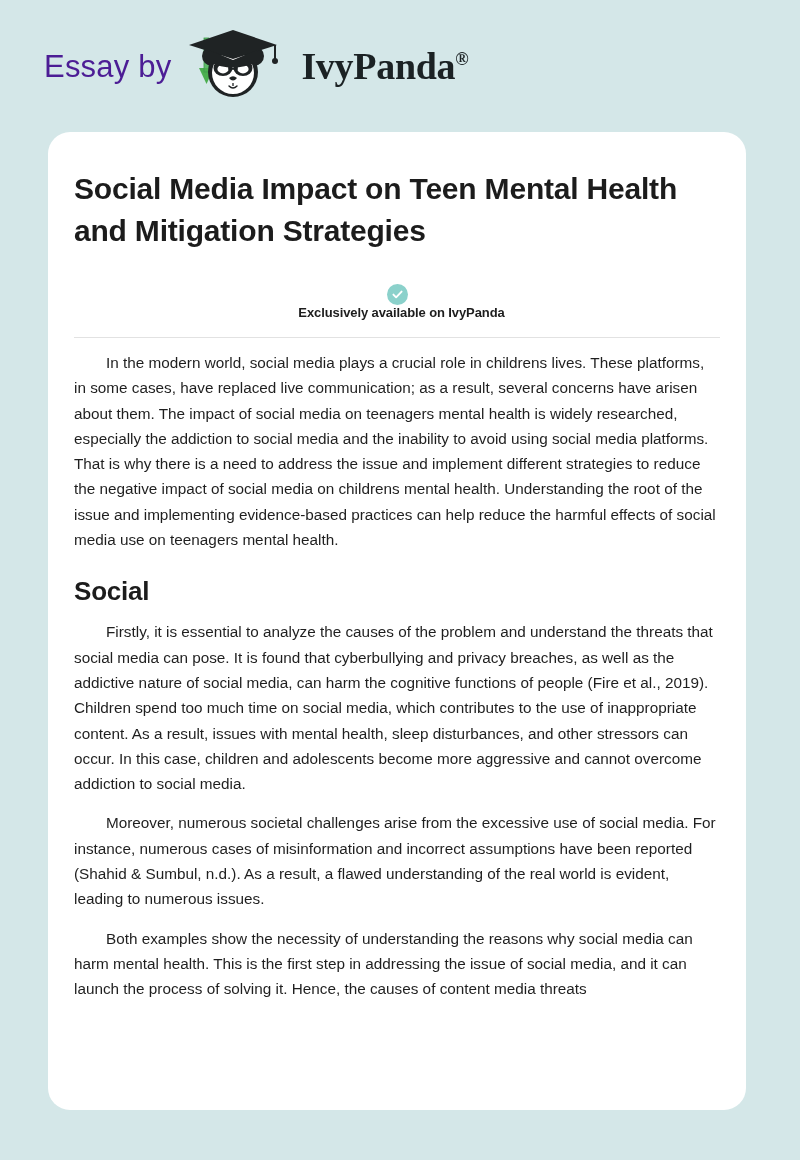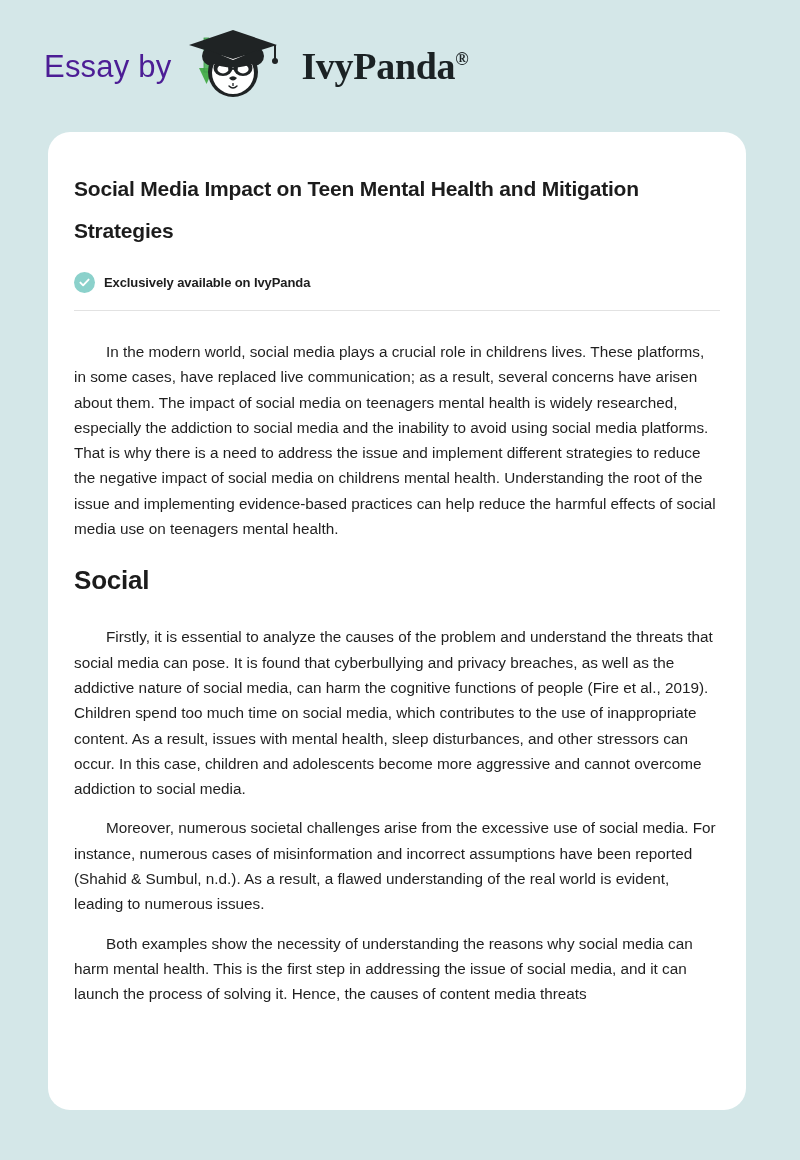--- a/index.html
+++ b/index.html
@@ -72,31 +72,32 @@
     padding: 36px 26px 0 26px;
     overflow: hidden;
   }
   .doc-inner {
     padding: 0 0 0 0;
   }
 
   .doc-title {
     font-family: "Liberation Sans", sans-serif;
     font-weight: bold;
-    font-size: 21px;
+    font-size: 30px;
     line-height: 42px;
     color: #1c1c1c;
     margin: 0 0 0 0;
     letter-spacing: -0.2px;
   }
 
   .exclusive-row {
     display: flex;
     align-items: center;
-    margin-top: 20px;
+    margin-top: 32px;
+    flex-direction: column;
   }
   .check-badge {
     width: 21px;
     height: 21px;
     border-radius: 50%;
     background: #8bd1cb;
     display: inline-flex;
     align-items: center;
     justify-content: center;
     flex: 0 0 auto;
@@ -129,21 +130,21 @@
   .para {
     font-family: "Liberation Sans", sans-serif;
     font-size: 15.3px;
     line-height: 25.3px;
     color: #1f1f1f;
     margin: 14px 0 0 0;
     text-indent: 32px;
     text-align: left;
   }
   .para.first-after-heading {
-    margin-top: 28px;
+    margin-top: 12px;
   }
 </style>
 </head>
 <body>
 
 <div class="brand-bar">
   <span class="brand-essay-by">Essay by</span>
 
   <span class="brand-logo-wrap">
     <span>

